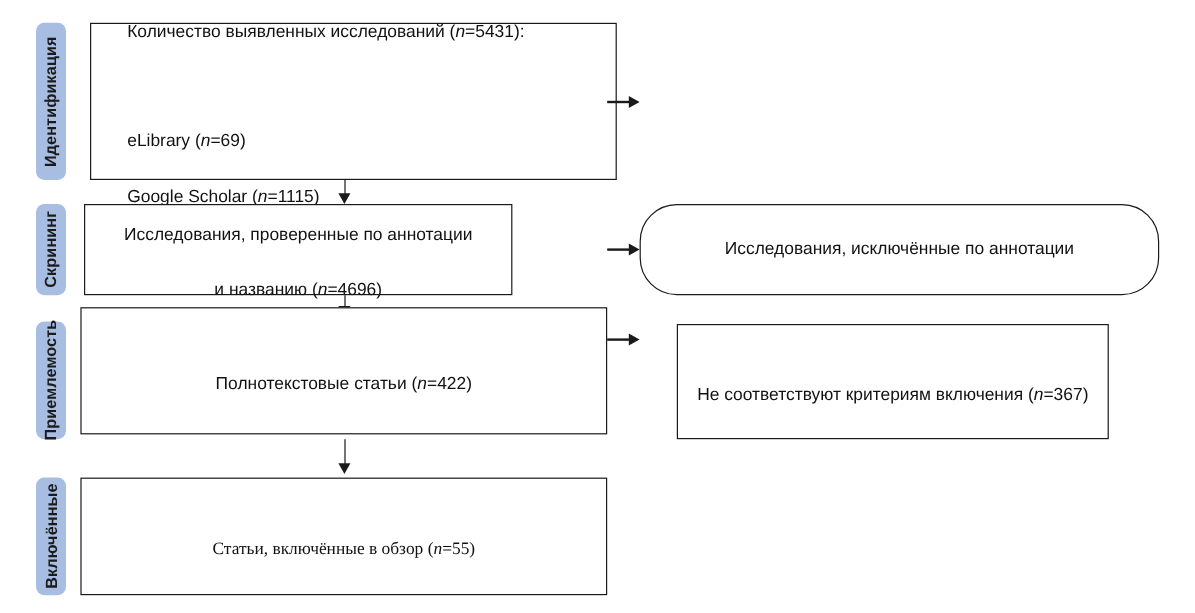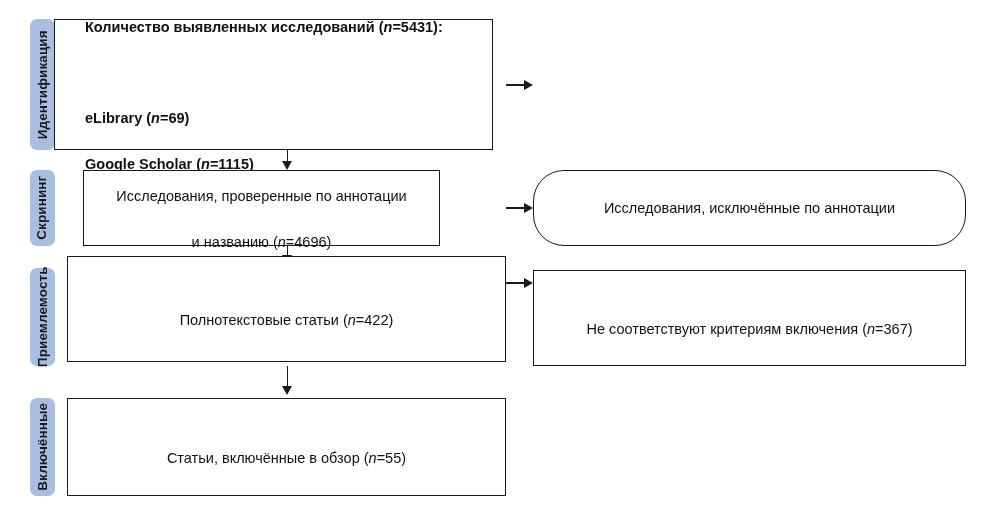--- a/index.html
+++ b/index.html
@@ -111,37 +111,37 @@
   </div>
 
   <div class="stage-label" style="left:30px; top:268px; width:25px; height:98px;">
     <span class="stage-label-text">Приемлемость</span>
   </div>
 
   <div class="stage-label" style="left:30px; top:398px; width:25px; height:98px;">
     <span class="stage-label-text">Включённые</span>
   </div>
 
-  <div class="flow-box left-aligned" style="left:54px; top:19px; width:439px; height:131px;font-weight:bold;">
+  <div class="flow-box left-aligned" style="left:75px; top:19px; width:439px; height:131px;">
     <div class="box-text">
       <span>Количество выявленных исследований (<i>n</i>=5431):</span><br>
       <br>
       <span>eLibrary (<i>n</i>=69)</span><br>
       <span>Google Scholar (<i>n</i>=1115)</span>
     </div>
   </div>
 
 
   <div class="conn conn-h" style="left:506px; top:84px; width:21px;"></div>
   <div class="arrow-right" style="left:524px; top:79.5px;"></div>
 
   <div class="conn conn-v" style="left:286.5px; top:150px; height:13px;"></div>
   <div class="arrow-down" style="left:281.8px; top:161px;"></div>
 
-  <div class="flow-box center" style="left:83px; top:170px; width:357px; height:76px;">
+  <div class="flow-box center" style="left:70px; top:170px; width:357px; height:76px;">
     <div class="box-text">
       <span>Исследования, проверенные по аннотации</span><br>
       <span>и названию (<i>n</i>=4696)</span>
     </div>
   </div>
 
   <div class="flow-box center" style="left:533px; top:170px; width:433px; height:76px;border-radius:31px;">
     <div class="box-text">
       <span>Исследования, исключённые по аннотации</span><br>
     </div>
@@ -152,31 +152,31 @@
 
   <div class="conn conn-v" style="left:286.5px; top:246px; height:11px;"></div>
   <div class="arrow-down" style="left:281.8px; top:255px;"></div>
 
   <div class="flow-box center" style="left:67px; top:256px; width:439px; height:106px;">
     <div class="box-text">
       <span>Полнотекстовые статьи (<i>n</i>=422)</span>
     </div>
   </div>
 
-  <div class="flow-box center" style="left:533px; top:270px; width:433px; height:96px;justify-content:center;">
+  <div class="flow-box center" style="left:564px; top:270px; width:360px; height:96px;justify-content:center;">
     <div class="box-text">
       <span>Не соответствуют критериям включения (<i>n</i>=367)</span>
     </div>
   </div>
 
   <div class="conn conn-h" style="left:506px; top:282px; width:21px;"></div>
   <div class="arrow-right" style="left:524px; top:277.5px;"></div>
 
   <div class="conn conn-v" style="left:286.5px; top:366px; height:22px;"></div>
   <div class="arrow-down" style="left:281.8px; top:386px;"></div>
 
-  <div class="flow-box center" style="left:67px; top:398px; width:439px; height:98px;">
+  <div class="flow-box center" style="left:67px; top:398px; width:439px; height:98px;font-family:Liberation Serif, serif;">
     <div class="box-text">
       <span>Статьи, включённые в обзор (<i>n</i>=55)</span>
     </div>
   </div>
 
 </div>
 
 </body></html>

